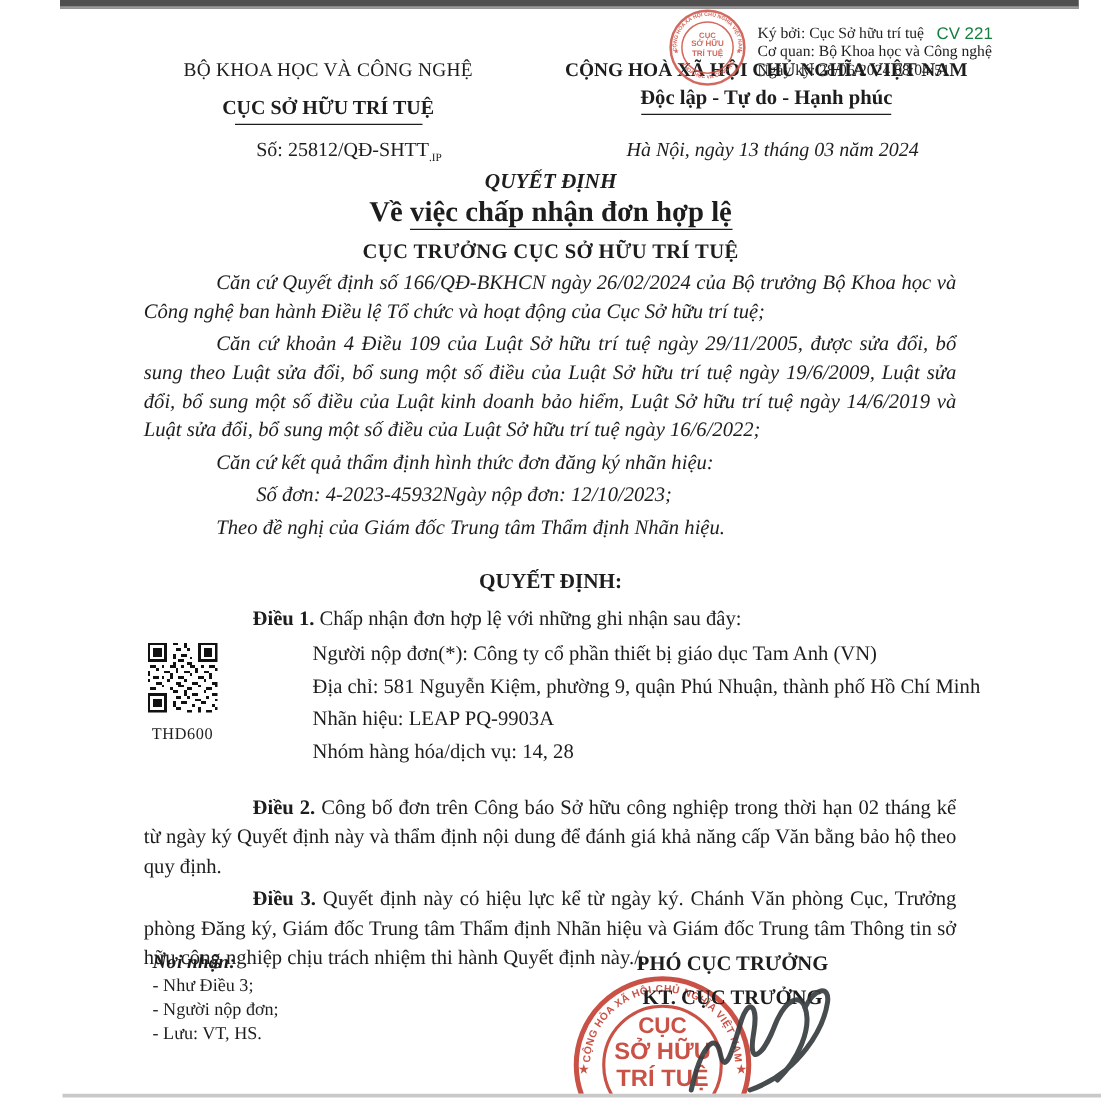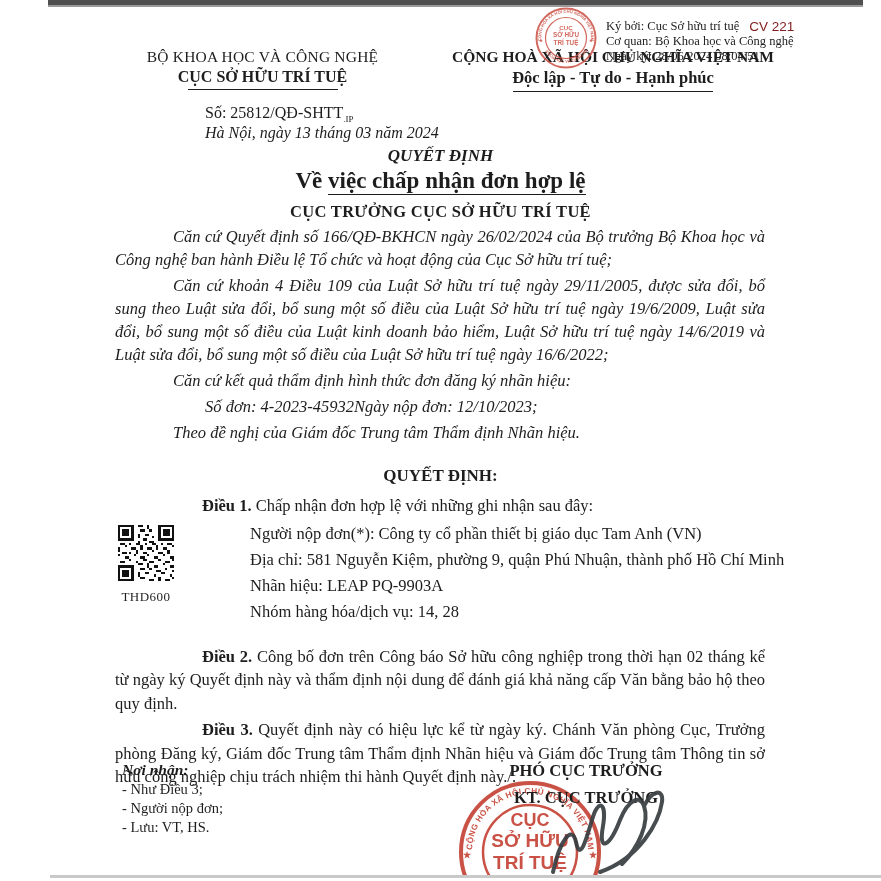--- a/index.html
+++ b/index.html
@@ -4,33 +4,33 @@
 <style>
   html,body{margin:0;padding:0;background:#fff;}
   .page{position:relative;width:881px;height:881px;background:#fff;overflow:hidden;
         font-family:"Liberation Serif", serif;color:#1d1d1d;}
   
   .band-top{position:absolute;top:0;left:48px;right:18px;height:5px;background:#4f4f4f;border-bottom:2px solid #9a9a9a;z-index:8;}
   .band-bottom{position:absolute;top:875px;left:50px;right:0;height:3px;background:#c9c9c9;z-index:8;}
   
   .digital-sig{position:absolute;left:534px;top:6px;display:flex;z-index:6;}
   .sig-lines{margin-left:8px;padding-top:12px;font-size:12.5px;line-height:15px;white-space:nowrap;color:#222;}
-  .sig-code{font-family:"Liberation Sans",sans-serif;font-size:13.5px;color:#7f1d1d;margin-left:10px;display:inline-block;transform:translateY(1px);}
+  .sig-code{font-family:"Liberation Sans",sans-serif;font-size:13.5px;color:#15803d;margin-left:10px;display:inline-block;transform:translateY(1px);}
   
   .doc-header{display:flex;padding:48px 70px 0 110px;}
   .hdr-left{width:305px;text-align:center;}
   .hdr-right{flex:1;text-align:center;}
   .hdr-l1{font-size:15.5px;letter-spacing:.2px;}
-  .hdr-l2{font-size:16px;font-weight:bold;margin-top:2px;}
+  .hdr-l2{font-size:16px;font-weight:bold;margin-top:12px;}
   .hdr-r1{font-size:15.5px;font-weight:bold;}
   .hdr-r2{font-size:16.5px;font-weight:bold;margin-top:2px;}
   .hdr-rule{height:0;border-bottom:1.5px solid #1d1d1d;margin:3px auto 0 auto;}
   .w150{width:150px;} .w200{width:200px;}
   
-  .meta-row{display:flex;justify-content:space-between;margin:12px 146px 0 205px;font-size:16px;flex-direction:column;}
+  .meta-row{display:flex;justify-content:space-between;margin:12px 146px 0 205px;font-size:16px;}
   .place-date{font-style:italic;}
   sub.idx{font-size:9px;}
   
   .title-block{text-align:center;margin-top:2px;}
   .title1{font-size:17px;font-weight:bold;line-height:24px;font-style:italic;}
   .title2{font-size:23px;font-weight:bold;line-height:25px;}
   .title2 .u{border-bottom:1.5px solid #1d1d1d;padding-bottom:1px;}
   .authority{text-align:center;font-size:16.5px;font-weight:bold;margin-top:9px;letter-spacing:.3px;}
   
   .pre{font-style:italic;font-size:16.5px;line-height:23px;text-align:justify;

